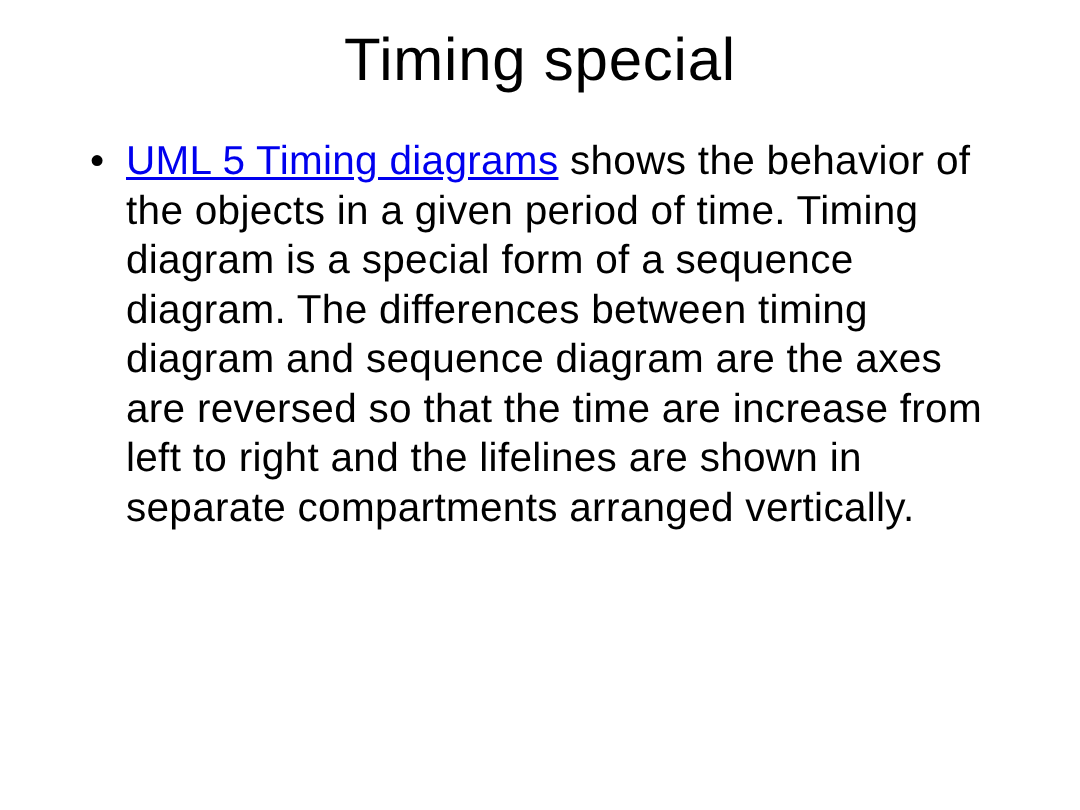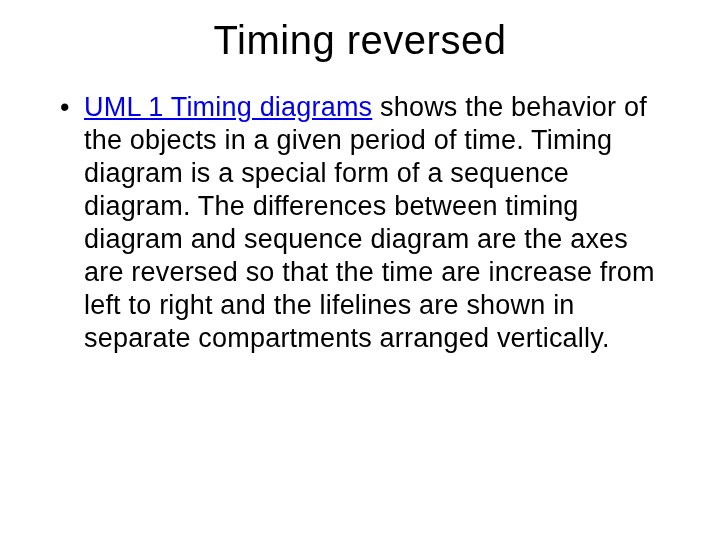--- a/index.html
+++ b/index.html
@@ -49,21 +49,21 @@
   }
   .link {
     color: #0000ee;
     text-decoration: underline;
   }
 </style>
 </head>
 <body>
 
 <div class="slide">
-  <h1 class="title">Timing reversed</h1>
+  <h1 class="title">Timing special</h1>
   <div class="body">
     <ul class="bullets">
       <li>
-        <span class="link">UML 1 Timing diagrams</span><span> shows the behavior of the objects in a given period of time. Timing diagram is a special form of a sequence diagram. The differences between timing diagram and sequence diagram are the axes are reversed so that the time are increase from left to right and the lifelines are shown in separate compartments arranged vertically.</span>
+        <span class="link">UML 5 Timing diagrams</span><span> shows the behavior of the objects in a given period of time. Timing diagram is a special form of a sequence diagram. The differences between timing diagram and sequence diagram are the axes are reversed so that the time are increase from left to right and the lifelines are shown in separate compartments arranged vertically.</span>
       </li>
     </ul>
   </div>
 </div>
 
 </body></html>

